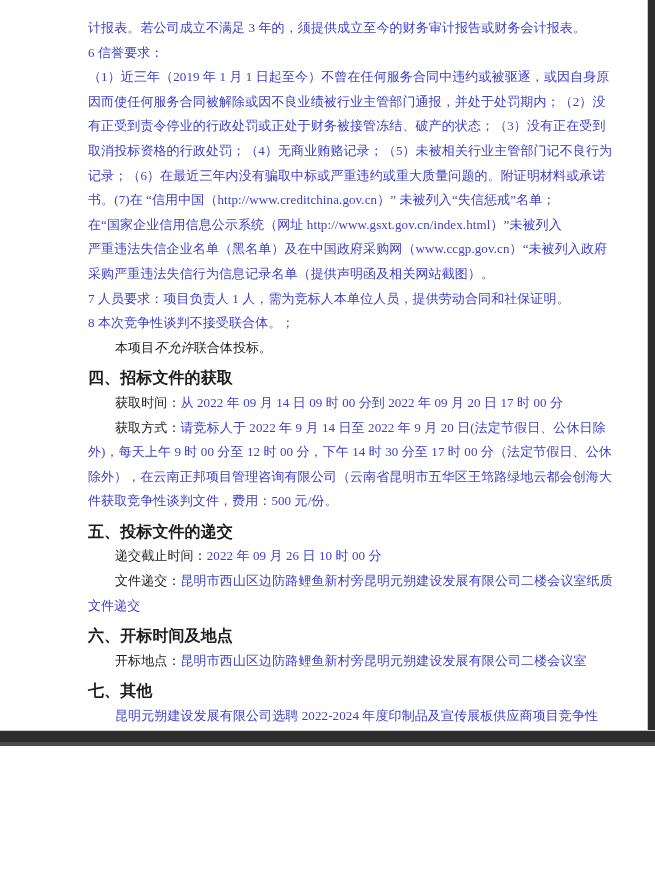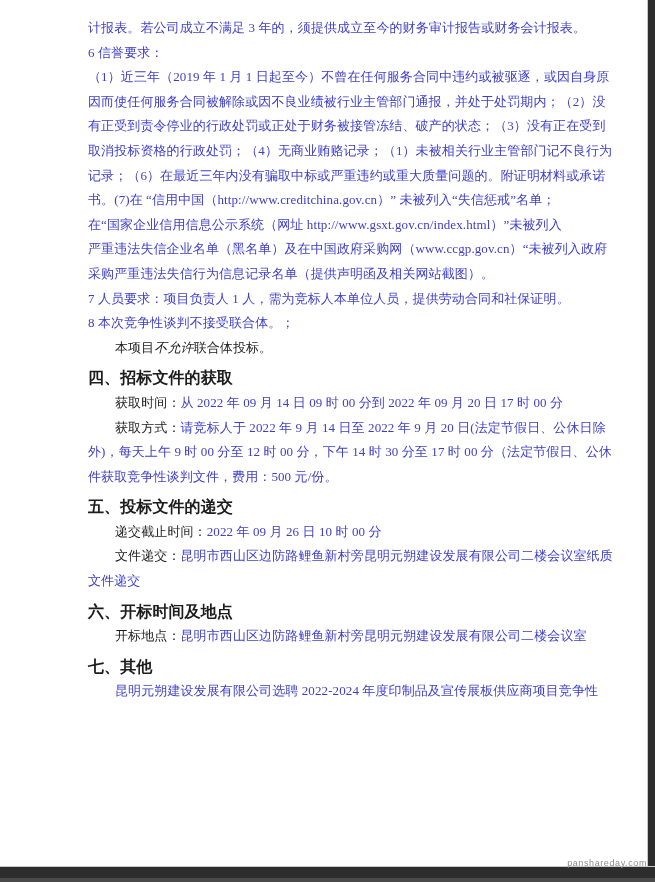--- a/index.html
+++ b/index.html
@@ -9,21 +9,21 @@
   }
   html,body{margin:0;padding:0;}
   body{
     width:655px;height:882px;
     background:#ffffff;
     font-family:"Liberation Serif","DejaVu Serif",serif;
     overflow:hidden;
   }
   .canvas{
     position:relative;
-    width:655px;height:882px;
+    width:655px;height:746px;
     background:#ffffff;
     overflow:hidden;
   }
   .content{
     position:absolute;
     left:88px;top:16px;
     width:482px;
     font-size:13px;
     letter-spacing:0.1px;
   }
@@ -81,33 +81,34 @@
 </head>
 <body>
 
 <div class="canvas">
   <div class="content" id="doc-content">
       <div class="line"><span class="s-b">计报表。若公司成立不满足 3 年的，须提供成立至今的财务审计报告或财务会计报表。</span></div>
       <div class="line"><span class="s-b">6 信誉要求：</span></div>
       <div class="line"><span class="s-b">（1）近三年（2019 年 1 月 1 日起至今）不曾在任何服务合同中违约或被驱逐，或因自身原</span></div>
       <div class="line"><span class="s-b">因而使任何服务合同被解除或因不良业绩被行业主管部门通报，并处于处罚期内；（2）没</span></div>
       <div class="line"><span class="s-b">有正受到责令停业的行政处罚或正处于财务被接管冻结、破产的状态；（3）没有正在受到</span></div>
-      <div class="line"><span class="s-b">取消投标资格的行政处罚；（4）无商业贿赂记录；（1）未被相关行业主管部门记不良行为</span></div>
+      <div class="line"><span class="s-b">取消投标资格的行政处罚；（4）无商业贿赂记录；（5）未被相关行业主管部门记不良行为</span></div>
       <div class="line"><span class="s-b">记录；（6）在最近三年内没有骗取中标或严重违约或重大质量问题的。附证明材料或承诺</span></div>
       <div class="line"><span class="s-b">书。(7)在 “信用中国（http://www.creditchina.gov.cn）” 未被列入“失信惩戒”名单；</span></div>
       <div class="line"><span class="s-b">在“国家企业信用信息公示系统（网址 http://www.gsxt.gov.cn/index.html）”未被列入</span></div>
       <div class="line"><span class="s-b">严重违法失信企业名单（黑名单）及在中国政府采购网（www.ccgp.gov.cn）“未被列入政府</span></div>
       <div class="line"><span class="s-b">采购严重违法失信行为信息记录名单（提供声明函及相关网站截图）。</span></div>
       <div class="line"><span class="s-b">7 人员要求：项目负责人 1 人，需为竞标人本单位人员，提供劳动合同和社保证明。</span></div>
       <div class="line"><span class="s-b">8 本次竞争性谈判不接受联合体。；</span></div>
       <div class="line indent"><span class="s-k">本项目</span><span class="s-i">不允许</span><span class="s-k">联合体投标。</span></div>
       <div class="line heading"><span class="s-k">四、招标文件的获取</span></div>
       <div class="line indent"><span class="s-k">获取时间：</span><span class="s-b">从 2022 年 09 月 14 日 09 时 00 分到 2022 年 09 月 20 日 17 时 00 分</span></div>
       <div class="line indent"><span class="s-k">获取方式：</span><span class="s-b">请竞标人于 2022 年 9 月 14 日至 2022 年 9 月 20 日(法定节假日、公休日除</span></div>
       <div class="line"><span class="s-b">外)，每天上午 9 时 00 分至 12 时 00 分，下午 14 时 30 分至 17 时 00 分（法定节假日、公休</span></div>
+      <div class="line"><span class="s-b">除外），在云南正邦项目管理咨询有限公司（云南省昆明市五华区王筇路绿地云都会创海大</span></div>
       <div class="line"><span class="s-b">件获取竞争性谈判文件，费用：500 元/份。</span></div>
       <div class="line heading"><span class="s-k">五、投标文件的递交</span></div>
       <div class="line indent"><span class="s-k">递交截止时间：</span><span class="s-b">2022 年 09 月 26 日 10 时 00 分</span></div>
       <div class="line indent"><span class="s-k">文件递交：</span><span class="s-b">昆明市西山区边防路鲤鱼新村旁昆明元朔建设发展有限公司二楼会议室纸质</span></div>
       <div class="line"><span class="s-b">文件递交</span></div>
       <div class="line heading"><span class="s-k">六、开标时间及地点</span></div>
       <div class="line indent"><span class="s-k">开标地点：</span><span class="s-b">昆明市西山区边防路鲤鱼新村旁昆明元朔建设发展有限公司二楼会议室</span></div>
       <div class="line heading"><span class="s-k">七、其他</span></div>
       <div class="line indent"><span class="s-b">昆明元朔建设发展有限公司选聘 2022-2024 年度印制品及宣传展板供应商项目竞争性</span></div>
     </div>

